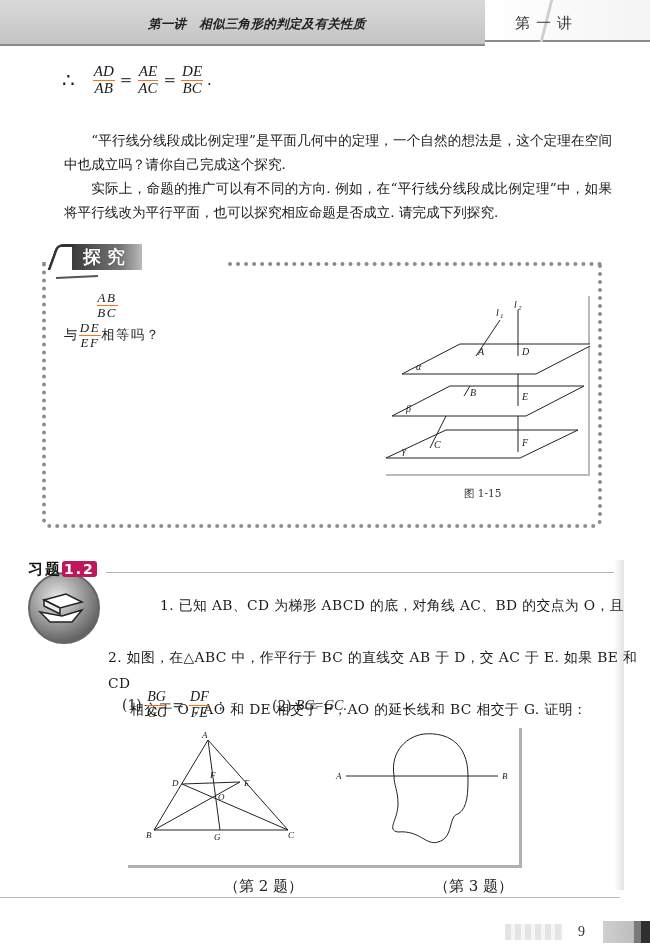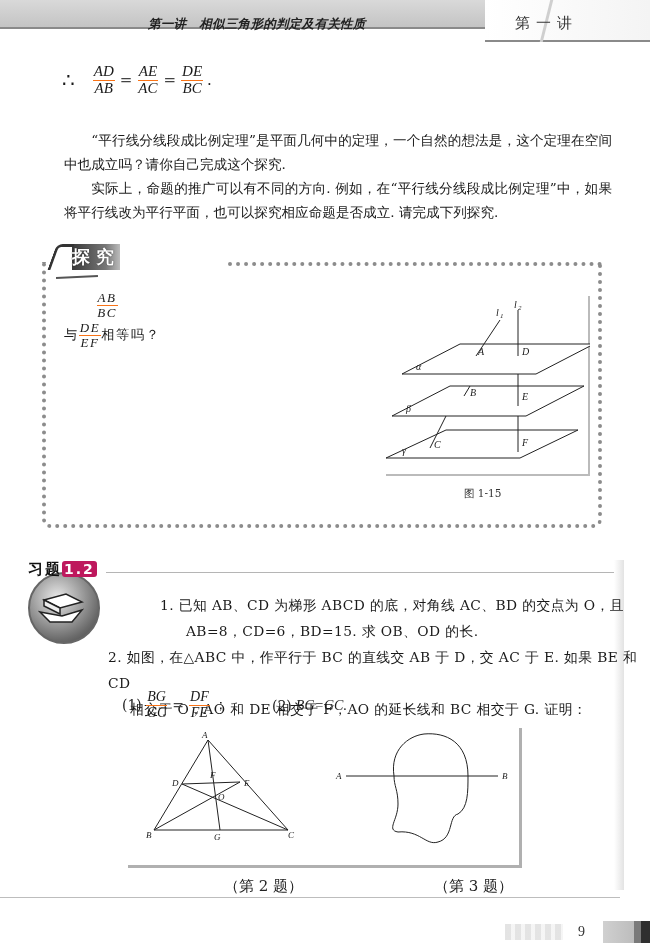--- a/index.html
+++ b/index.html
@@ -1,21 +1,21 @@
 <!DOCTYPE html>
 <html><head>
 <meta charset="utf-8">
 <style>
   * { box-sizing: border-box; margin: 0; padding: 0; }
   html, body { width: 650px; height: 950px; background: #ffffff; overflow: hidden; }
   body { position: relative; font-family: "DejaVu Serif", "Liberation Serif", serif; color: #1a1a1a; }
 
   
   .header-band {
-    position: absolute; left: 0; top: 0; width: 485px; height: 29px;
+    position: absolute; left: 0; top: 0; width: 485px; height: 46px;
     background: linear-gradient(180deg, #d9d9d9 0%, #c4c4c4 100%);
     border-bottom: 2px solid #8a8a8a;
   }
   .header-title {
     position: absolute; left: 148px; top: 16px; font-family: "DejaVu Sans", sans-serif;
     font-size: 12.5px; font-weight: bold; font-style: italic; color: #222; letter-spacing: 0.3px;
   }
   .header-right {
     position: absolute; left: 485px; top: 0; width: 165px; height: 42px;
     background: linear-gradient(90deg, #ffffff 0%, #f4f4f4 100%);
@@ -43,21 +43,21 @@
   .para p { text-indent: 2em; }
 
   
   .explore-box {
     position: absolute; left: 42px; top: 262px; width: 560px; height: 266px;
     border: 4px dotted #8c8c8c; border-top: none; border-radius: 0 0 8px 8px;
   }
   .explore-top { position: absolute; left: 228px; top: 262px; width: 374px; border-top: 4px dotted #8c8c8c; }
   .explore-tag { position: absolute; left: 52px; top: 244px; display: flex; align-items: center; gap: 2px; }
   .explore-tag .slash { width: 18px; height: 26px; border-left: 3px solid #333; border-top: 3px solid #333; transform: skewX(-20deg); border-radius: 6px 0 0 0; }
-  .explore-tag .chars { font-size: 18px; font-weight: bold; color: #fff; background: linear-gradient(90deg,#3a3a3a,#777 70%,#bbb); padding: 1px 0; letter-spacing: 6px; text-shadow: 0 0 1px #000; }
+  .explore-tag .chars { font-size: 18px; font-weight: bold; color: #fff; background: linear-gradient(90deg,#3a3a3a,#777 70%,#bbb); padding: 1px 11px; letter-spacing: 6px; text-shadow: 0 0 1px #000; }
   .explore-underline { position: absolute; left: 56px; top: 276px; width: 42px; height: 2px; background: #555; transform: rotate(-3deg); }
 
   .explore-text { position: absolute; left: 64px; top: 290px; width: 306px; font-size: 13.2px; line-height: 29px; letter-spacing: 1.6px; text-align: justify; }
   .explore-text .indent { display: inline-block; width: 2em; }
 
   .fig115 { position: absolute; left: 386px; top: 296px; width: 204px; height: 180px; border-right: 2px solid #bbb; border-bottom: 2px solid #bbb; }
   .fig115-caption { position: absolute; left: 464px; top: 487px; font-size: 10.5px; color: #333; text-align: center; }
 
   
   .ex-rule { position: absolute; left: 106px; top: 572px; width: 510px; height: 1px; background: #b5b5b5; }
@@ -178,21 +178,21 @@
   <polygon points="6,10 22,18 22,24 6,16" fill="#eee" stroke="#222" stroke-width="1.5"></polygon>
   <polygon points="2,22 24,26 44,20 34,32 12,32" fill="#fff" stroke="#222" stroke-width="1.5"></polygon>
 </svg>
 <div class="ex-title">
   <span>习题</span><span class="num">1.2</span>
 </div>
 <div class="ex-right-border"></div>
 
 <div class="ex-item" style="left:136px; top:592px;margin-left:24px;">
   <span>1.</span> <span>已知 AB、CD 为梯形 ABCD 的底，对角线 AC、BD 的交点为 O，且</span><br>
-  <span style="display:inline-block; width:26px;"></span><span>AB=8，CD=6，BD=15. 求 OB、OD 的长.</span>
+  <span style="display:inline-block; width:26px;"></span>
 </div>
 <div class="ex-item" style="left:108px; top:644px;">
   <span>2.</span> <span>如图，在△ABC 中，作平行于 BC 的直线交 AB 于 D，交 AC 于 E. 如果 BE 和 CD</span><br>
   <span style="display:inline-block; width:22px;"></span><span>相交于 O，AO 和 DE 相交于 F，AO 的延长线和 BC 相交于 G. 证明：</span>
 </div>
 
 <div class="ex-sub" style="left:122px;">
   <span>(1)</span>
   <span class="frac">
       <span class="num">BG</span>

